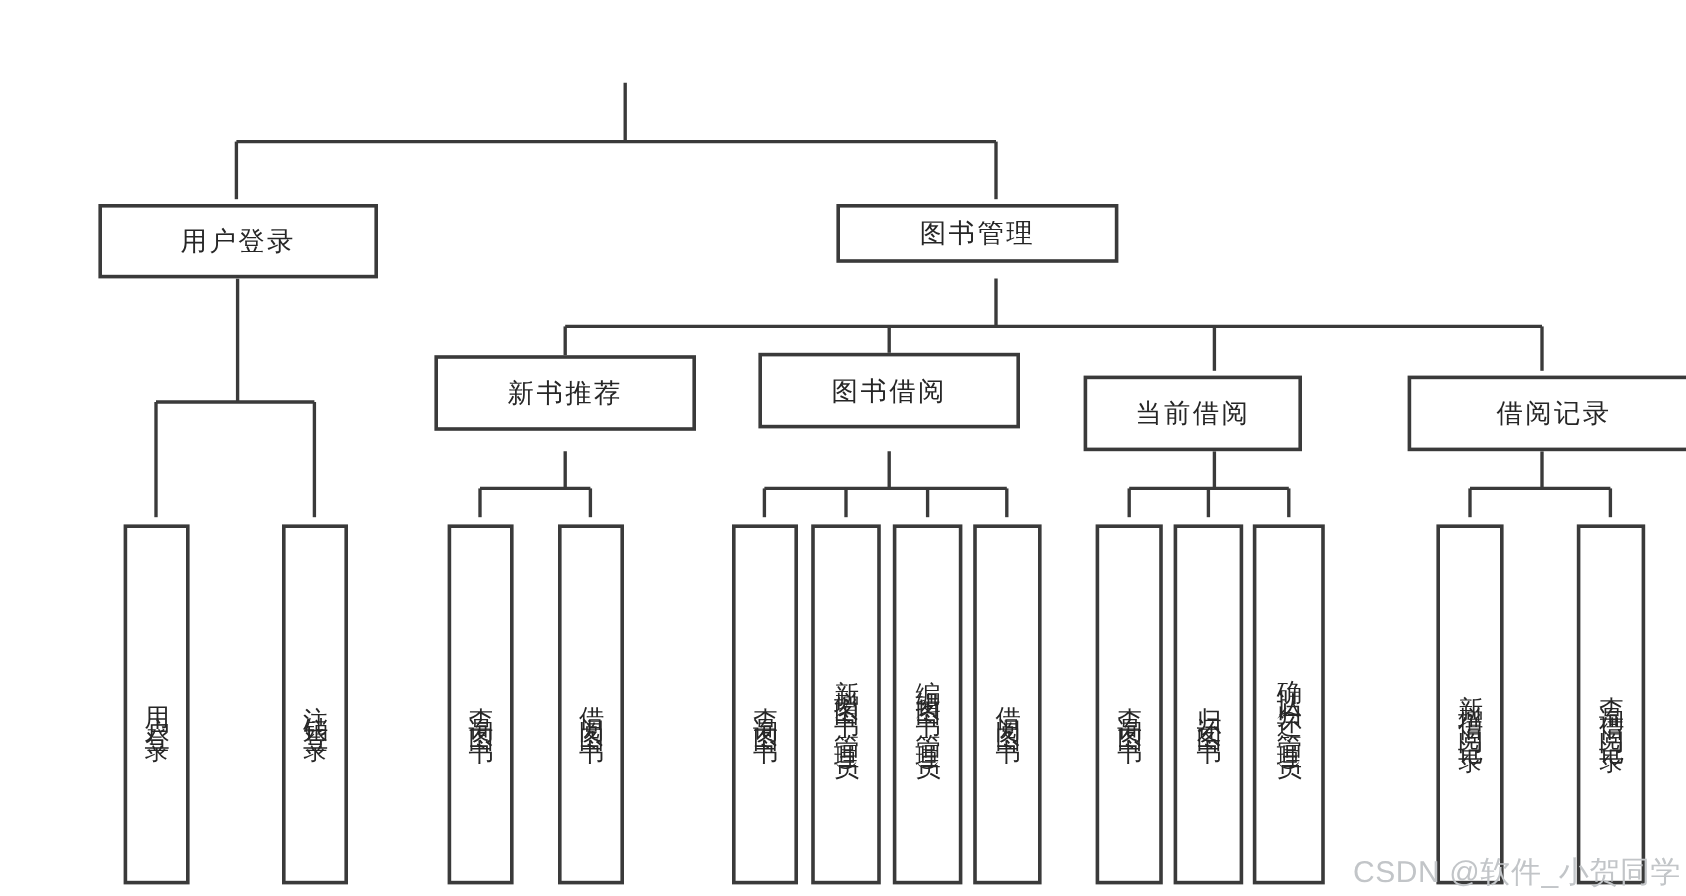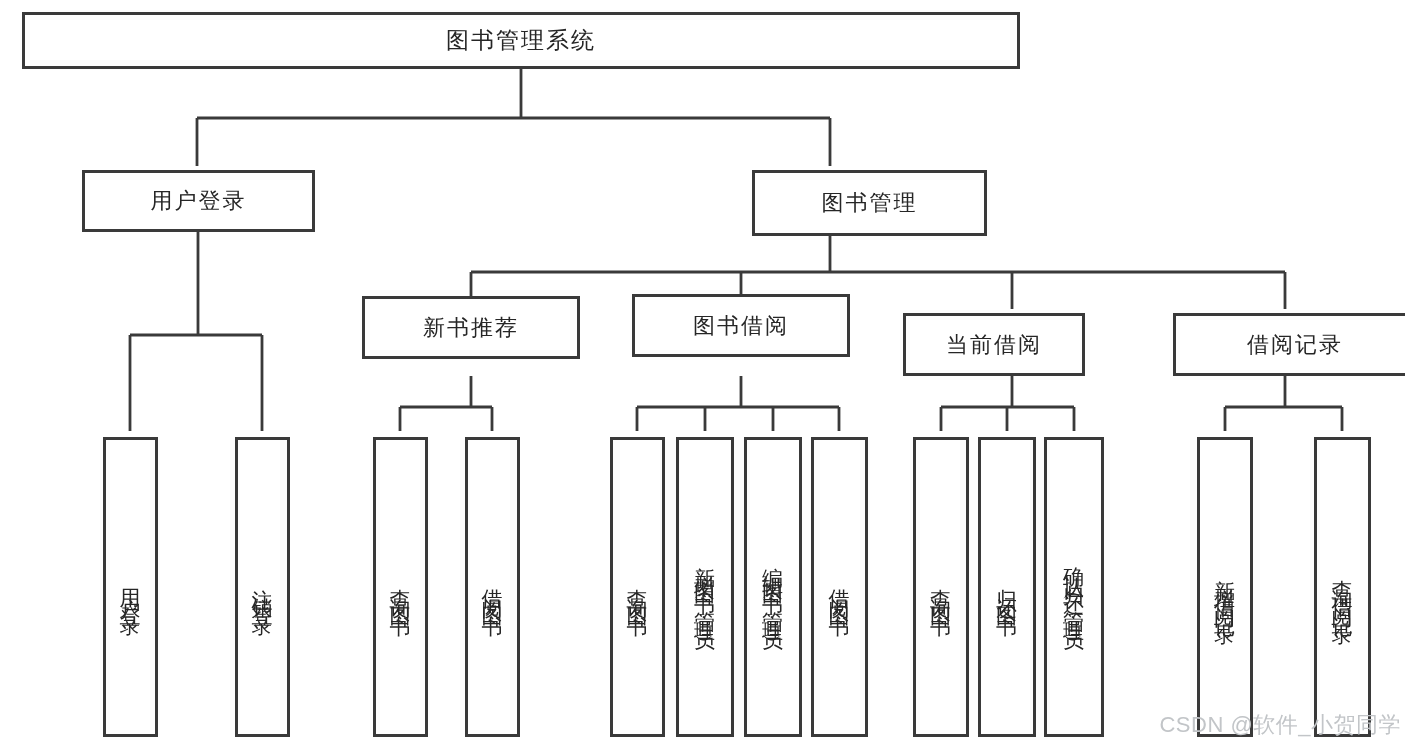--- a/index.html
+++ b/index.html
@@ -29,21 +29,21 @@
     writing-mode:vertical-rl;
     text-orientation:mixed;
     font-size:21px;
     letter-spacing:9px;
     line-height:1;
     padding-top:6px;
   }
   .watermark{
     position:absolute;
     right:4px;top:710px;
-    font-size:22px;
+    font-size:25px;
     letter-spacing:0.5px;
     color:#c2c5c8;
     z-index:2;
     white-space:nowrap;
   }
 </style>
 </head>
 <body>
 
 <div class="canvas">
@@ -96,24 +96,23 @@
       <line class="a" x1="1074" y1="407" x2="1074" y2="431"></line>
     </g>
 
     <g stroke="#3a3a3a">
       <path d="M1285,376 V407 M1225,407 H1342"></path>
       <line class="a" x1="1225" y1="407" x2="1225" y2="431"></line>
       <line class="a" x1="1342" y1="407" x2="1342" y2="431"></line>
     </g>
   </svg>
 
-  <div class="box h root-label" style="left:22px;top:12px;width:998px;height:57px">图书管理系统</div>
 
   <div class="box h" style="left:82px;top:170px;width:233px;height:62px">用户登录</div>
-  <div class="box h" style="left:752px;top:170px;width:235px;height:66px">图书管理</div>
+  <div class="box h" style="left:697px;top:170px;width:235px;height:49px">图书管理</div>
 
   <div class="box h" style="left:362px;top:296px;width:218px;height:63px">新书推荐</div>
   <div class="box h" style="left:632px;top:294px;width:218px;height:63px">图书借阅</div>
   <div class="box h" style="left:903px;top:313px;width:182px;height:63px">当前借阅</div>
   <div class="box h" style="left:1173px;top:313px;width:244px;height:63px">借阅记录</div>
 
   <div class="box v" style="left:103px;top:437px;width:55px;height:300px">用户登录</div>
   <div class="box v" style="left:235px;top:437px;width:55px;height:300px">注销登录</div>
 
   <div class="box v" style="left:373px;top:437px;width:55px;height:300px">查询图书</div>

